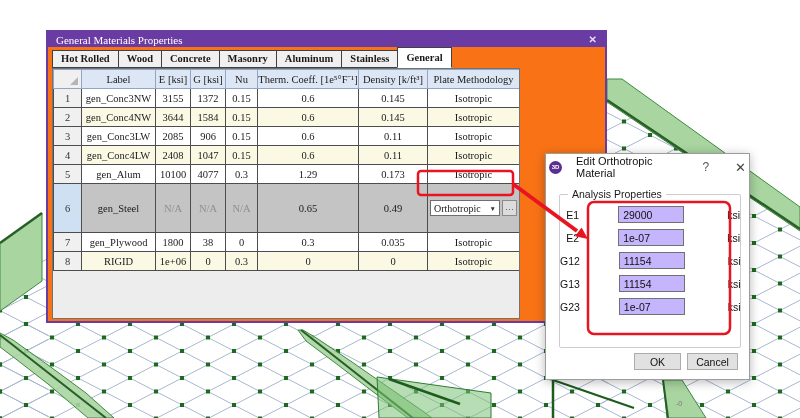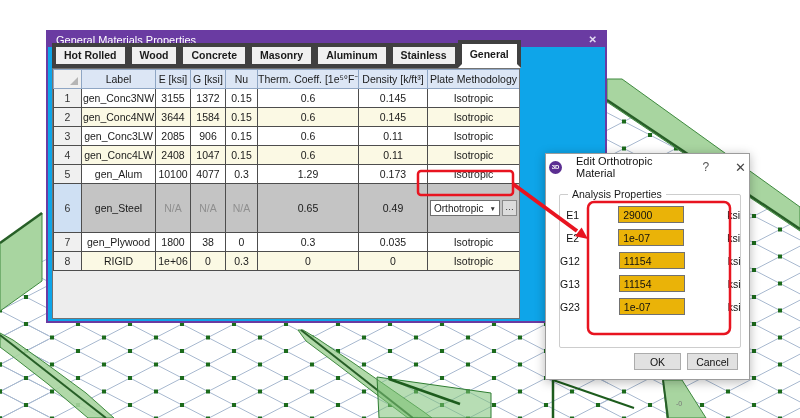--- a/index.html
+++ b/index.html
@@ -9,31 +9,31 @@
     -webkit-font-smoothing:antialiased;
   }
   svg text { font-family:"Liberation Sans", sans-serif; }
 
   
   #model-svg { position:absolute; left:0; top:0; z-index:0; }
 
   
   .gmp {
     position:absolute; left:46px; top:30px; width:561px; height:293px;
-    background:#0ea5e9; border:2px solid #6a3ba2; box-sizing:border-box; z-index:2;
+    background:#f97316; border:2px solid #6a3ba2; box-sizing:border-box; z-index:2;font-family:Liberation Serif, serif;
   }
   .gmp-title {
     height:15px; background:#6a3ba2; color:#fff; display:flex; align-items:center;
     justify-content:space-between; padding:0 8px; font-size:11px;
   }
   .gmp-close { color:#e3dcf2; font-weight:bold; font-size:10px; line-height:10px; }
   .tabs { display:flex; align-items:flex-end; padding:0 0 0 4px; height:21px; }
   .tab {
     font-size:10.5px; font-weight:700; color:#1a1a1a; background:#f0f0f0;
-    border:4px solid #404040; padding:2px 8px 3px 8px; margin-right:-1px; white-space:nowrap;
+    border:1px solid #404040; padding:2px 8px 3px 8px; margin-right:-1px; white-space:nowrap;
   }
   .tab.active { background:#fff; border-bottom-color:#fff; padding-top:4px; padding-bottom:4px; position:relative; z-index:1; }
 
   .gridbox {
     position:absolute; left:4px; top:36px; width:466px; height:249px;
     border:1px solid #737373; background:#ededed; overflow:hidden;
   }
   table { border-collapse:collapse; table-layout:fixed; width:466px; font-size:10.5px; color:#1a1a1a; }
   th,td { border:1px solid #4d4d4d; height:18px; padding:0; text-align:center; overflow:hidden; white-space:nowrap; }
   thead th { background:#dce6f5; border:1px solid #8fa6c4; font-weight:400; }
@@ -74,21 +74,21 @@
   .eom-title-text { flex:1; font-size:11px; color:#111; }
   .eom-help { color:#555; font-size:12px; margin-right:12px; }
   .eom-close { color:#444; font-size:13px; line-height:13px; }
   .groupbox { position:absolute; left:13px; top:40px; width:180px; height:152px; border:1px solid #cdcdcd; border-radius:2px; }
   .group-legend { position:absolute; top:-7px; left:8px; background:#fff; padding:0 4px; font-size:10.5px; color:#1a1a1a; }
   .fields { position:absolute; top:11px; left:0; right:0; display:flex; flex-direction:column; gap:6px; }
   .frow { display:flex; align-items:center; height:17px;gap:32px; }
   .flabel { width:46px; text-align:right; margin-right:7px; font-size:10.5px; color:#111; }
   .finput {
     width:60px; height:15px; border:1px solid #717171; font-size:10.5px;
-    padding:0 0 0 4px; font-family:inherit; color:#111; background:#eab308;
+    padding:0 0 0 4px; font-family:inherit; color:#111; background:#c4b5fd;
   }
   .funit { margin-left:11px; font-size:10.5px; color:#111; }
   .eom-buttons { position:absolute; bottom:9px; right:11px; display:flex; gap:6px; }
   .btn {
     height:17px; background:#e1e1e1; border:1px solid #acacac; font-size:10.5px;
     font-family:inherit; color:#111; display:flex; align-items:center; justify-content:center;
   }
   .btn.ok { width:47px; }
   .btn.cancel { width:51px; }
 

